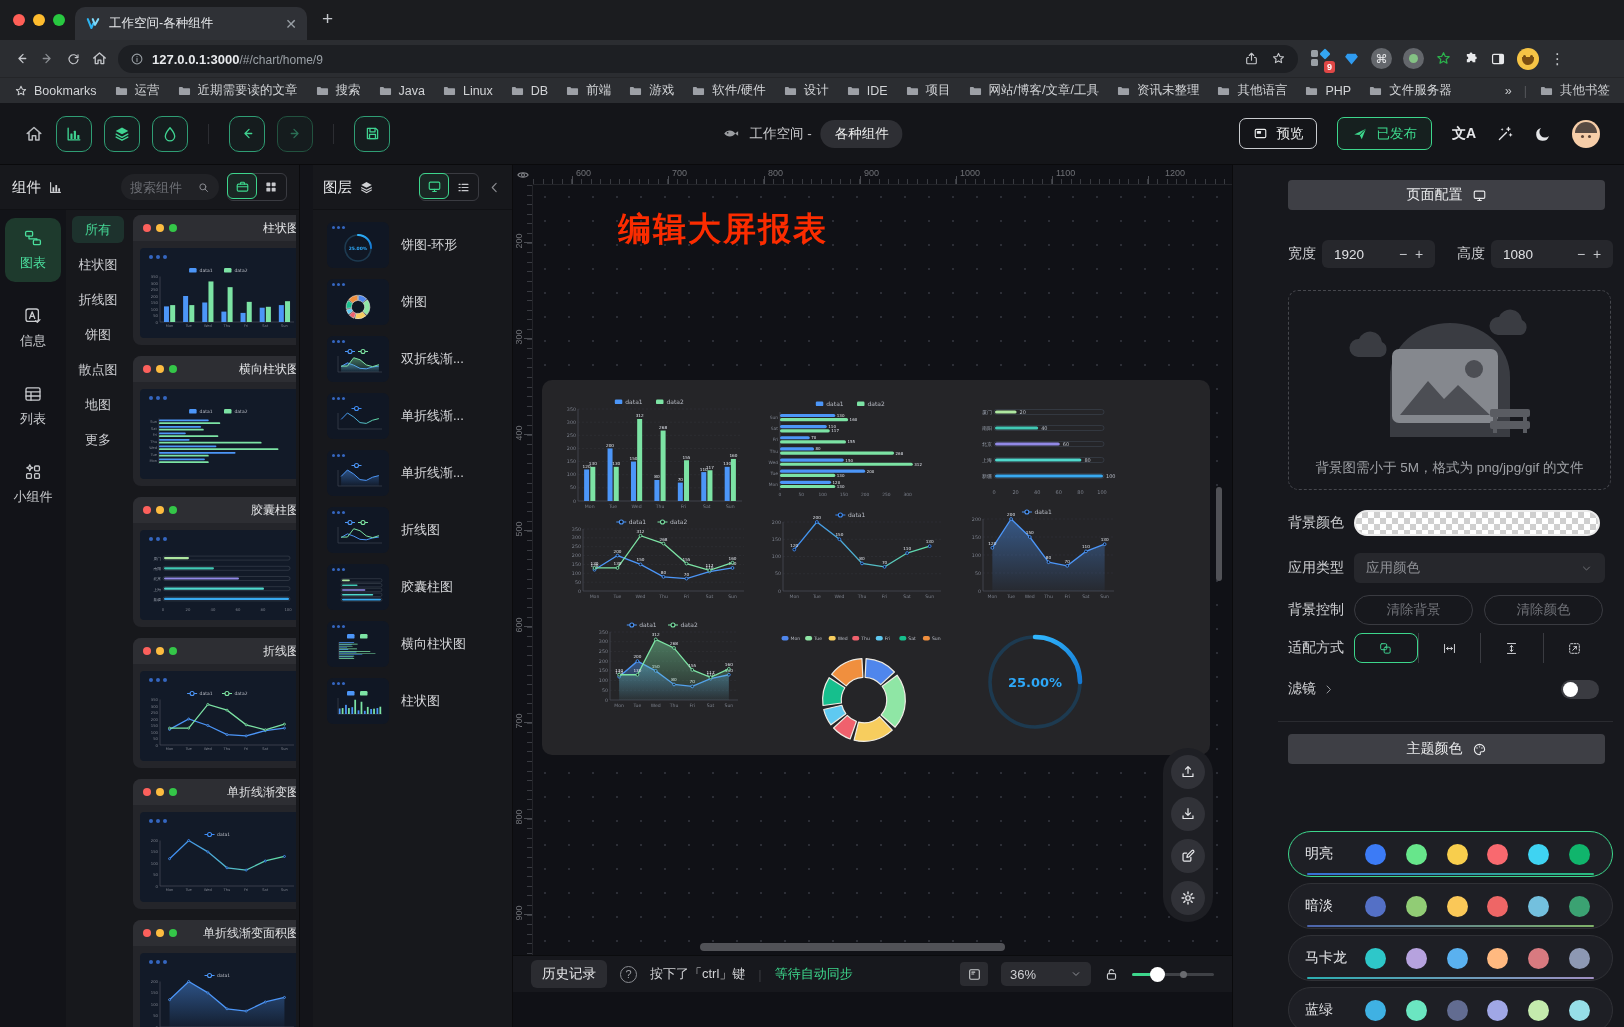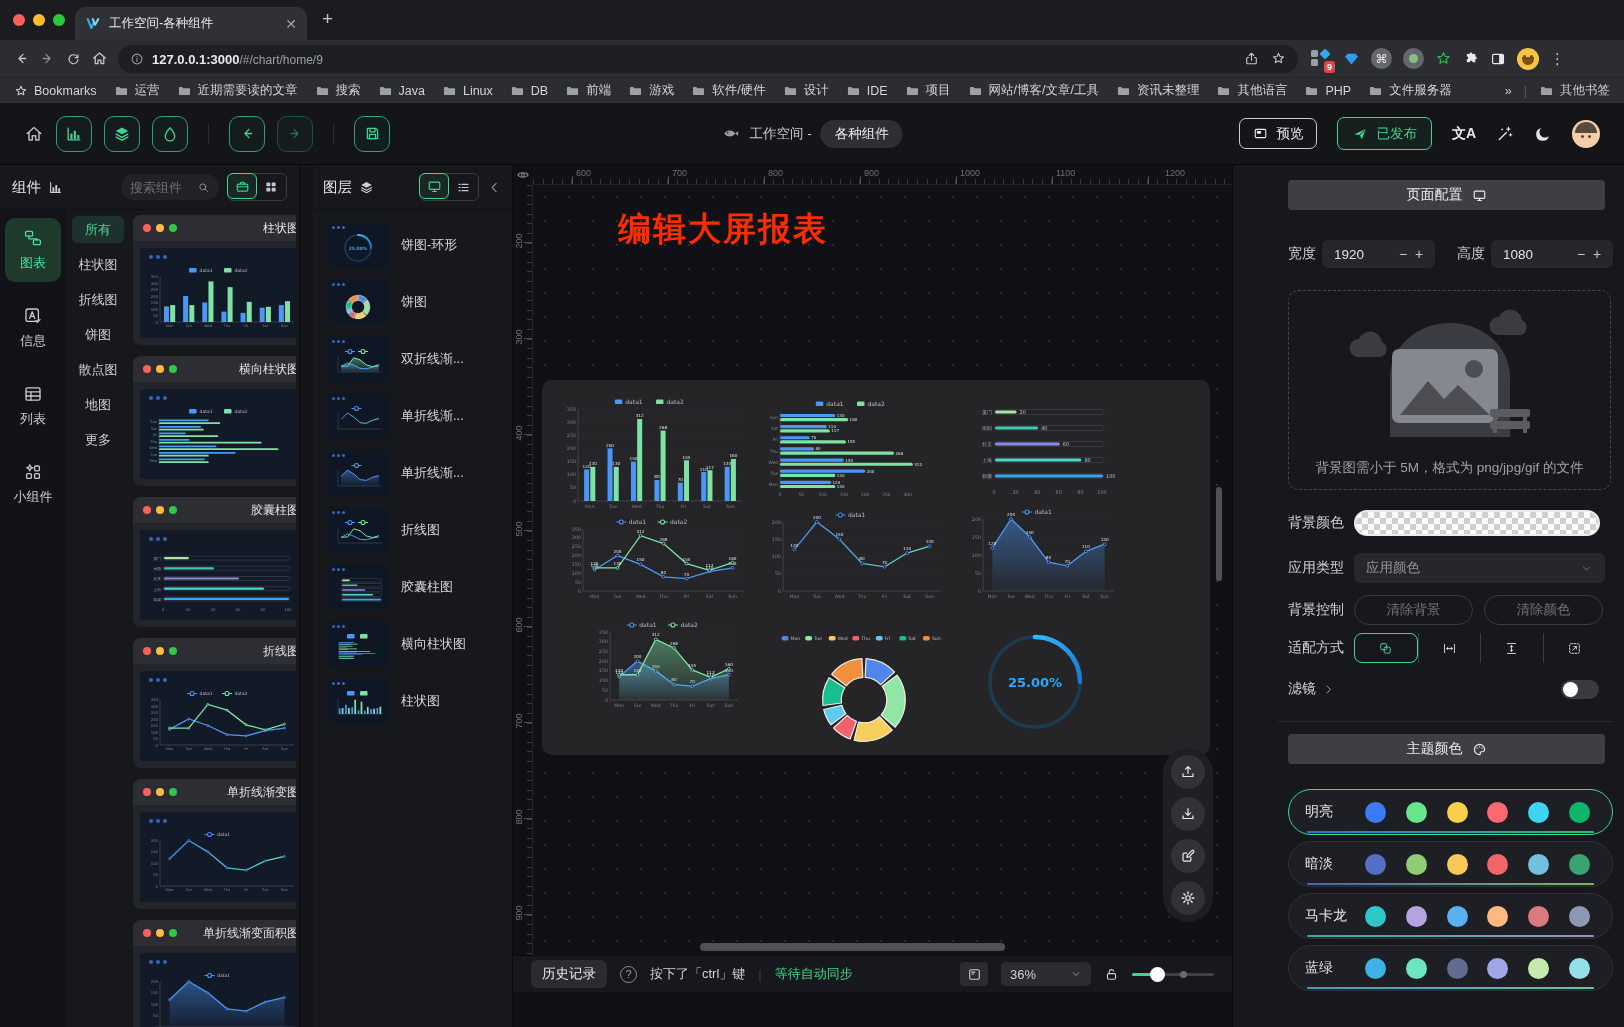--- a/index.html
+++ b/index.html
@@ -141,21 +141,21 @@
 .adapt-group{flex:1;margin-right:8px;display:flex;height:30px;align-items:center;}
 .adapt-cell{flex:1;height:30px;display:flex;align-items:center;justify-content:center;border-left:1px solid #3a3b41;}
 .adapt-cell:first-child{border-left:none;}
 .adapt-cell.active{border:1px solid #3dd68c;border-radius:8px;}
 .chev-inline{margin-left:6px;display:inline-flex;}
 .toggle{position:absolute;right:14px;width:38px;height:19px;border-radius:10px;background:#3a3b41;}
 .toggle .knob{position:absolute;left:2px;top:2px;width:15px;height:15px;border-radius:50%;background:#fff;}
 .cfg-divider{position:absolute;left:-10px;right:0;height:1px;background:#2a2b30;}
 #themes{position:absolute;left:0;right:0;}
 .theme-row{position:relative;height:46px;border-radius:23px;background:#1e1f25;border:1px solid #303136;margin-bottom:6px;display:flex;align-items:center;padding:0 16px;}
-.theme-row.active{border-color:#3dd68c;}
+.theme-row.active{border-color:#3dd68c;margin-top:42px;}
 .theme-label{width:60px;font-size:14px;color:#e4e5e8;}
 .theme-dots{flex:1;display:flex;justify-content:space-between;padding-right:6px;}
 .theme-dot{width:21px;height:21px;border-radius:50%;}
 .theme-underline{position:absolute;left:18px;right:18px;bottom:1px;height:2.5px;border-radius:2px;opacity:.85;}
 </style>
 </head>
 <body>
 
 <div class="app">
 

